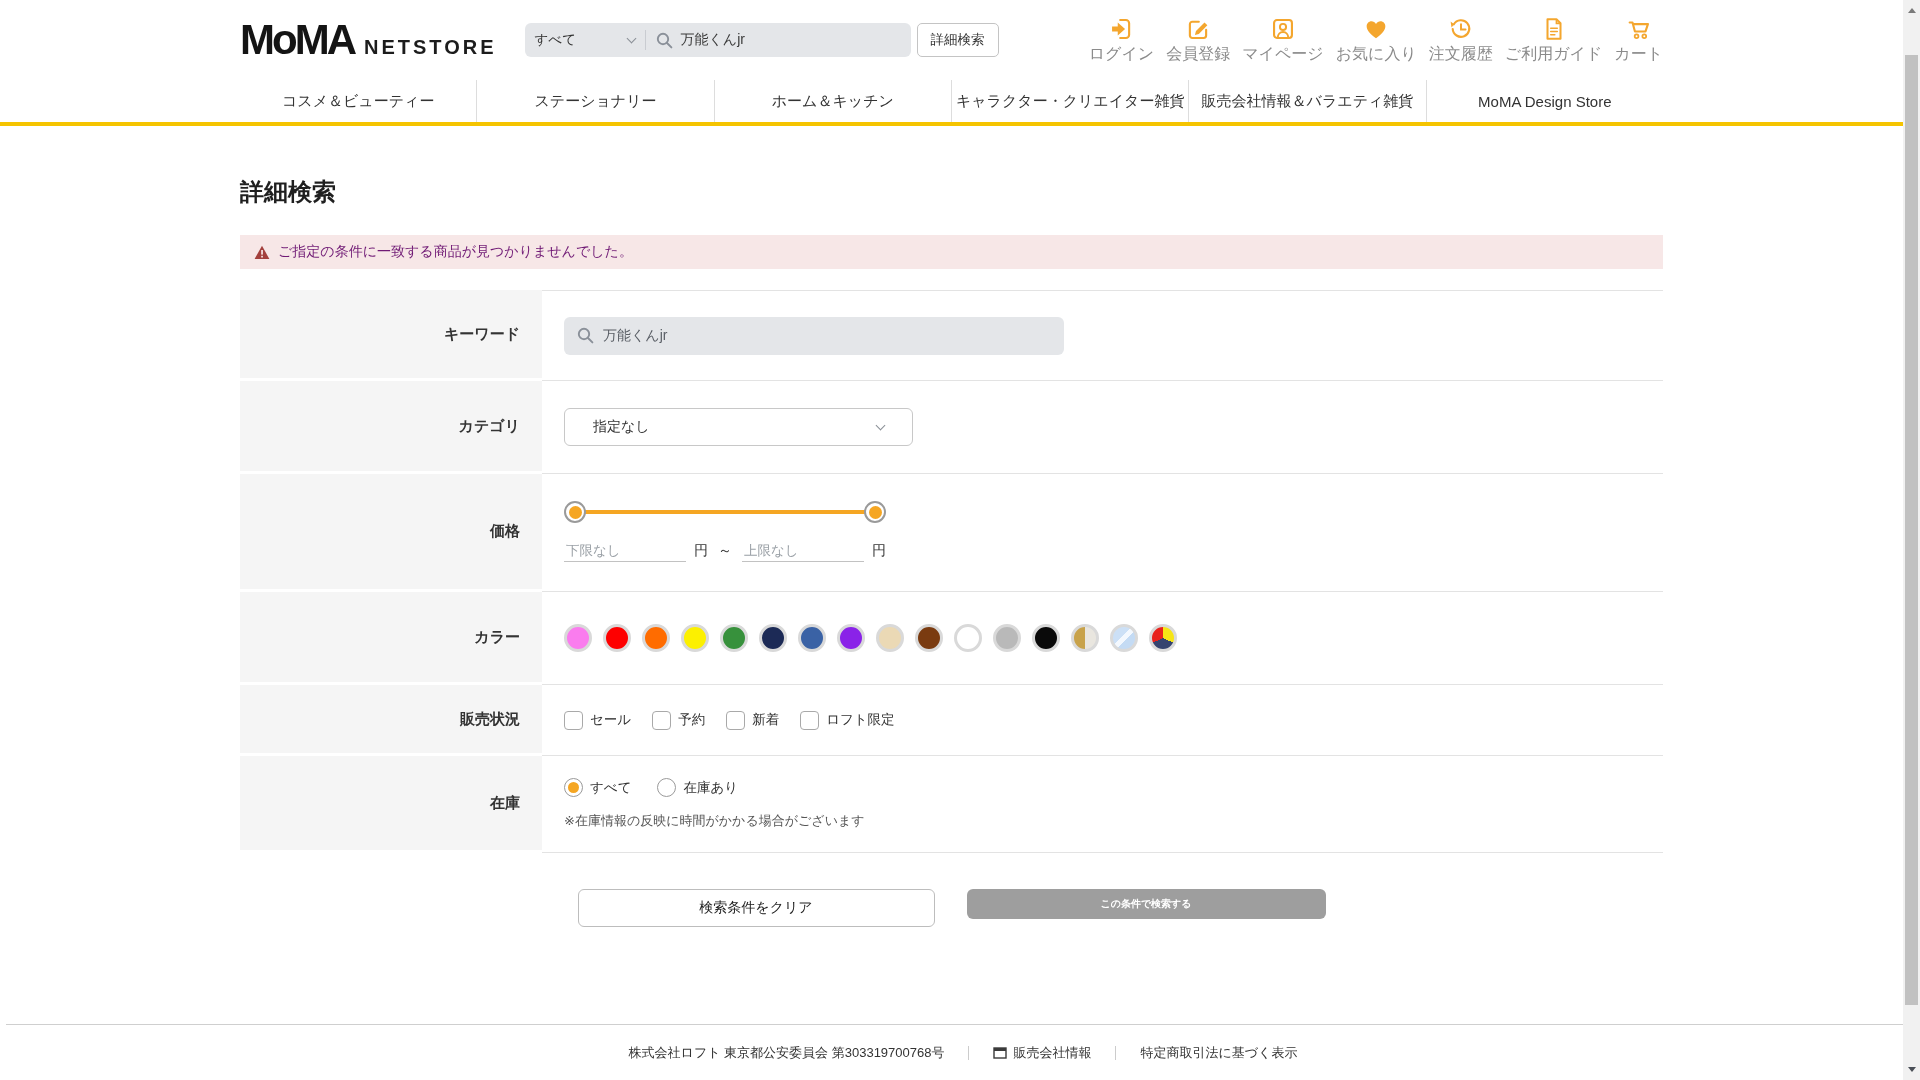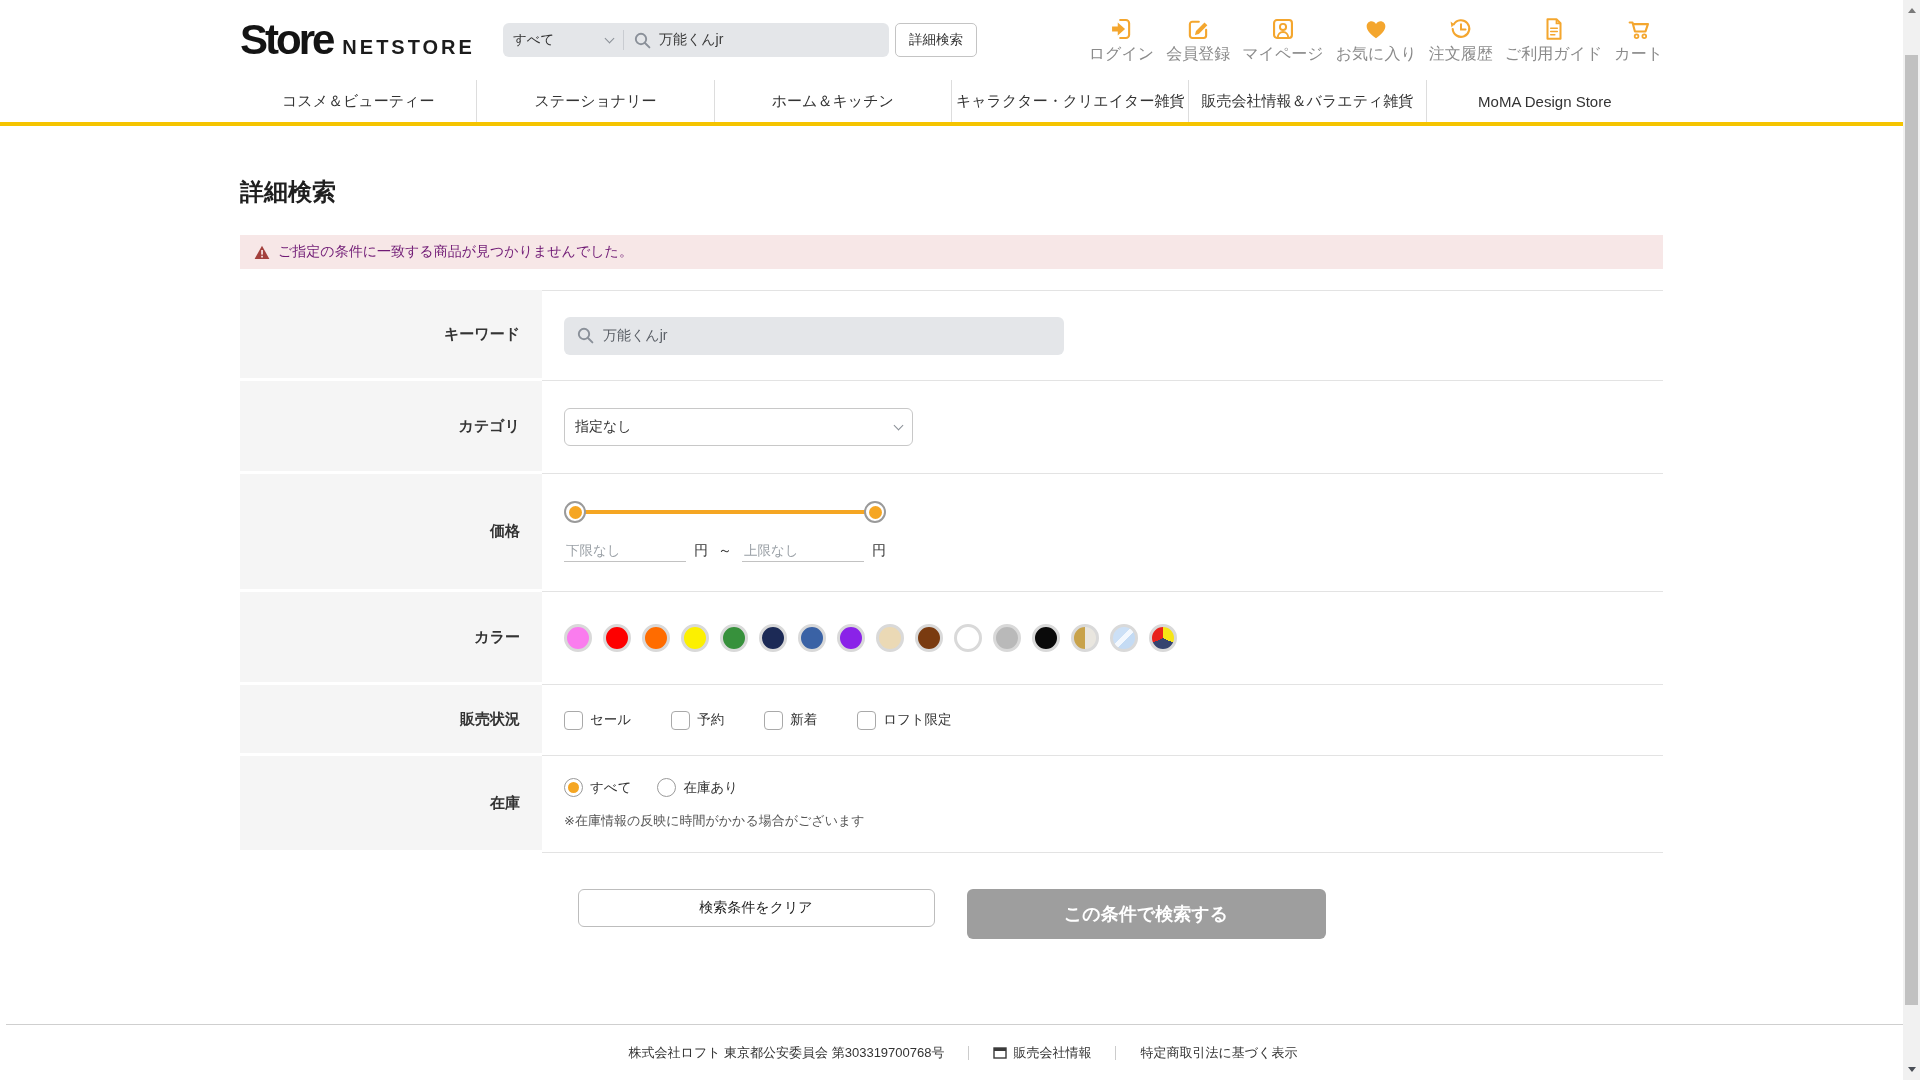--- a/index.html
+++ b/index.html
@@ -43,57 +43,57 @@
     justify-content:flex-end; padding-right:22px; font-size:15px; font-weight:bold; color:#333; }
   .field-cell { flex:1; border-bottom:1px solid #E3E3E3; display:flex; align-items:center; padding-left:22px; }
   .frow:first-child .field-cell { border-top:1px solid #E3E3E3; }
   .r1{height:91px} .r2{height:93px} .r3{height:118px} .r4{height:93px} .r5{height:71px} .r6{height:97px}
 
   .kw-box { width:500px; height:38px; background:#E4E6E9; border-radius:6px; display:flex;
     align-items:center; padding:0 13px; gap:9px; }
   .kw-text { font-size:14px; color:#5a5f66; }
 
   .select-box { width:349px; height:38px; background:#fff; border:1px solid #C8C8C8; border-radius:6px;
-    display:flex; align-items:center; justify-content:space-between; padding:0 10px; cursor:pointer; }
+    display:flex; align-items:center; justify-content:space-between; padding:0 28px; cursor:pointer; }
   .select-box span { font-size:14px; color:#333; }
 
   .price-col { flex-direction:column; align-items:flex-start; justify-content:flex-start; padding-top:27px; }
   .slider { position:relative; width:322px; height:22px; margin-left:0; }
   .slider-track { position:absolute; left:10px; right:10px; top:9px; height:4px; background:#F5A623; }
   .handle { position:absolute; top:0; width:22px; height:22px; border-radius:50%; background:#fff;
     border:2px solid #9a9a9a; display:flex; align-items:center; justify-content:center; cursor:grab; }
   .handle::after { content:""; width:13px; height:13px; border-radius:50%; background:#F5A623; }
   .h-left{left:0} .h-right{right:0}
   .price-inputs { display:flex; align-items:center; margin-top:17px; font-size:14px; color:#333;justify-content:center; }
   .price-input { width:122px; border:none; outline:none; border-bottom:1px solid #C2C2C2; font-size:13.5px;
     padding:3px 2px; background:transparent; font-family:inherit; color:#333; }
   .price-input::placeholder { color:#9aa0a6; }
   .unit { margin:0 10px 0 8px; } .tilde { margin-right:10px; }
 
   .swatches { display:flex; align-items:center; gap:11px; }
   .swatch { width:28px; height:28px; border-radius:50%; border:3px solid #D9D9D9; cursor:pointer; }
 
-  .check-group { display:flex; align-items:center; gap:40px; }
+  .check-group { display:flex; align-items:center; gap:21px; }
   .check-item { display:flex; align-items:center; gap:7px; cursor:pointer; }
   .cb { width:19px; height:19px; border:1px solid #A9A9A9; border-radius:4px; background:#fff; }
   .opt-label { font-size:13.5px; color:#333; }
 
   .stock-col { flex-direction:column; align-items:flex-start; justify-content:flex-start; padding-top:22px; }
   .radio-group { display:flex; align-items:center; gap:26px; }
   .radio-item { display:flex; align-items:center; gap:7px; cursor:pointer; }
   .rb { width:19px; height:19px; border:1px solid #9a9a9a; border-radius:50%; background:#fff;
     display:flex; align-items:center; justify-content:center; }
   .rb.selected::after { content:""; width:11px; height:11px; border-radius:50%; background:#F5A623; }
   .stock-note { margin-top:15px; font-size:13px; color:#555; }
 
   .actions { margin-top:36px; display:flex; justify-content:center; gap:32px; }
   .btn-clear { width:357px; height:38px; background:#fff; border:1px solid #BDBDBD; border-radius:6px;
     font-size:14px; font-weight:normal; color:#222; cursor:pointer; font-family:inherit; }
-  .btn-submit { width:359px; height:50px; background:#9E9E9E; border:none; border-radius:6px;
-    font-size:18px; font-weight:bold; color:#fff; cursor:pointer; font-family:inherit; }
+  .btn-submit { width:359px; height:30px; background:#9E9E9E; border:none; border-radius:6px;
+    font-size:10px; font-weight:bold; color:#fff; cursor:pointer; font-family:inherit; }
 
   
   footer { margin-top:auto; height:56px; border-top:1px solid #CFCFCF; display:flex; align-items:center;
     justify-content:center; font-size:13px; color:#333;margin-left:6px; }
   .f-divider { width:1px; height:14px; background:#ccc; margin:0 24px; }
   .f-link { display:flex; align-items:center; gap:6px; cursor:pointer; }
 
   
   .scrollbar { position:fixed; top:0; right:0; width:17px; height:1080px; background:#F1F1F1; z-index:50; }
   .sb-arrow { position:absolute; left:0; width:17px; height:17px; display:flex; align-items:center;
@@ -108,21 +108,21 @@
   svg { display:block; }
 </style>
 </head>
 <body>
 
 <div class="page">
 
   <header>
     <div class="container header-top">
       <div class="logo">
-        <span class="logo-loft">Store</span>
+        <span class="logo-loft">MoMA</span>
         <span class="logo-net">NETSTORE</span>
       </div>
 
       <div class="searchbar">
         <div class="search-cat">
           <span>すべて</span>
           <span class="chev"></span>
         </div>
         <div class="search-divider"></div>
         <span>

